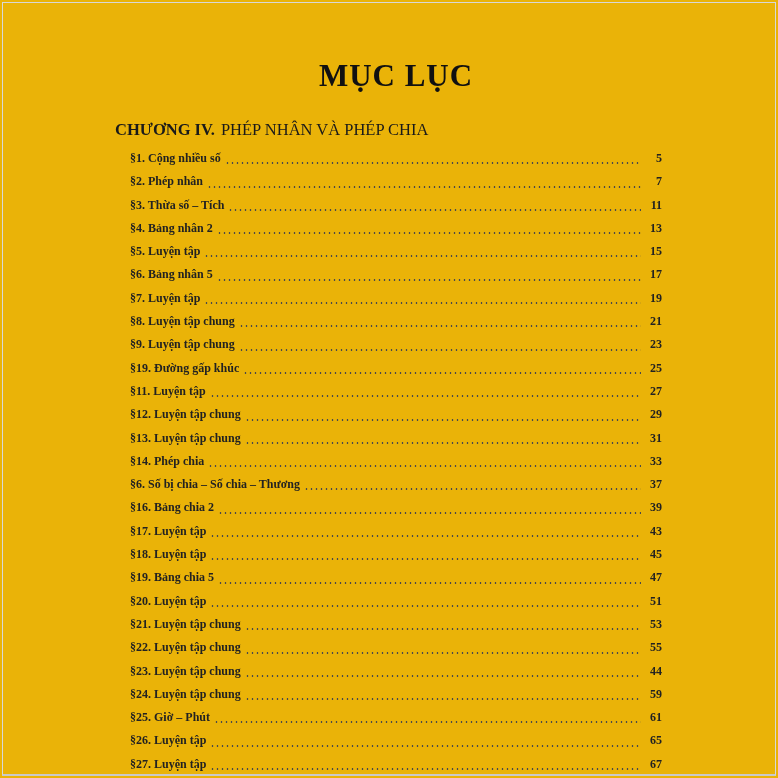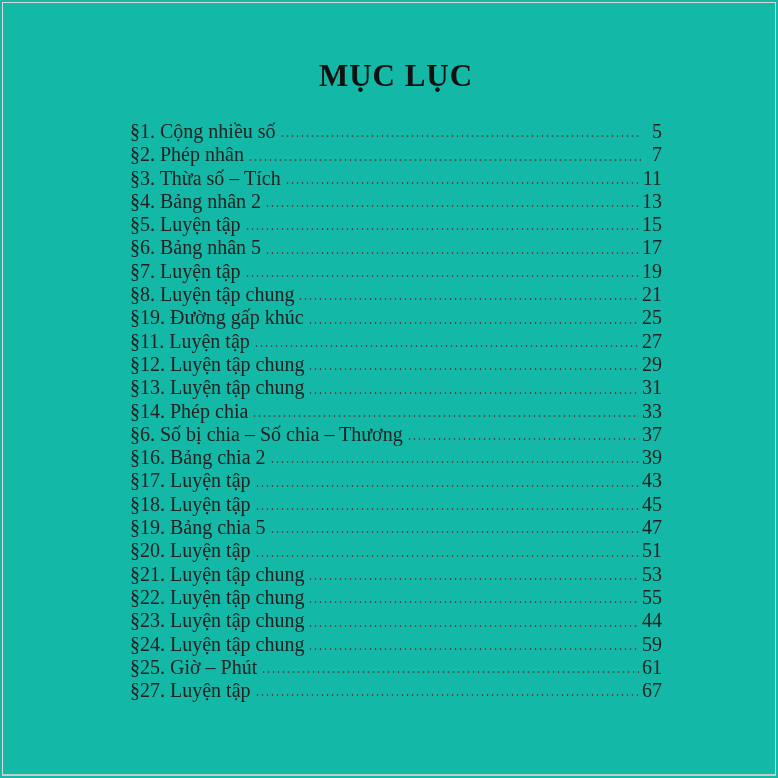--- a/index.html
+++ b/index.html
@@ -18,21 +18,21 @@
     border: 1px solid #d8d8d8;
     border-bottom: 2px solid #c9c9c9;
     pointer-events: none;
     z-index: 5;
   }
   .sheet {
     position: absolute;
     inset: 0;
     box-sizing: border-box;
     padding: 58px 116px 0 130px;
-    background: #14b8a6;
+    background: #eab308;
   }
   .doc-title {
     text-align: center;
     font-size: 31px;
     font-weight: bold;
     letter-spacing: 1px;
     margin: 0 0 26px 0;
     color: #111;
   }
   .chapter-heading {
@@ -49,22 +49,23 @@
     font-weight: normal;
   }
   .toc-list {
     width: 100%;
   }
   .toc-row {
     display: flex;
     align-items: center;
     height: 23.3px;
     line-height: 23.3px;
-    font-size: 20px;
+    font-size: 12px;
     color: #222;
+    font-weight: bold;
   }
   .label {
     white-space: nowrap;
   }
   .dots {
     flex: 1;
     position: relative;
     margin: 0 3px 0 4px;
     align-self: stretch;
   }
@@ -87,20 +88,23 @@
   }
 </style>
 </head>
 <body>
 
 <div class="photo-frame"></div>
 
 <div class="sheet">
   <h1 class="doc-title">MỤC LỤC</h1>
 
+  <div class="chapter-heading">
+    <span class="chapter-number">CHƯƠNG IV.</span><span class="chapter-title">PHÉP NHÂN VÀ PHÉP CHIA</span>
+  </div>
 
   <div class="toc-list" id="toc-list">
       <div class="toc-row">
         <span class="label">§1. Cộng nhiều số</span>
         <span class="dots"></span>
         <span class="pagenum">5</span>
       </div>
       <div class="toc-row">
         <span class="label">§2. Phép nhân</span>
         <span class="dots"></span>
@@ -130,20 +134,25 @@
         <span class="label">§7. Luyện tập</span>
         <span class="dots"></span>
         <span class="pagenum">19</span>
       </div>
       <div class="toc-row">
         <span class="label">§8. Luyện tập chung</span>
         <span class="dots"></span>
         <span class="pagenum">21</span>
       </div>
       <div class="toc-row">
+        <span class="label">§9. Luyện tập chung</span>
+        <span class="dots"></span>
+        <span class="pagenum">23</span>
+      </div>
+      <div class="toc-row">
         <span class="label">§19. Đường gấp khúc</span>
         <span class="dots"></span>
         <span class="pagenum">25</span>
       </div>
       <div class="toc-row">
         <span class="label">§11. Luyện tập</span>
         <span class="dots"></span>
         <span class="pagenum">27</span>
       </div>
       <div class="toc-row">
@@ -208,20 +217,25 @@
       </div>
       <div class="toc-row">
         <span class="label">§24. Luyện tập chung</span>
         <span class="dots"></span>
         <span class="pagenum">59</span>
       </div>
       <div class="toc-row">
         <span class="label">§25. Giờ – Phút</span>
         <span class="dots"></span>
         <span class="pagenum">61</span>
+      </div>
+      <div class="toc-row">
+        <span class="label">§26. Luyện tập</span>
+        <span class="dots"></span>
+        <span class="pagenum">65</span>
       </div>
       <div class="toc-row">
         <span class="label">§27. Luyện tập</span>
         <span class="dots"></span>
         <span class="pagenum">67</span>
       </div>
     </div>
 </div>
 
 </body></html>

